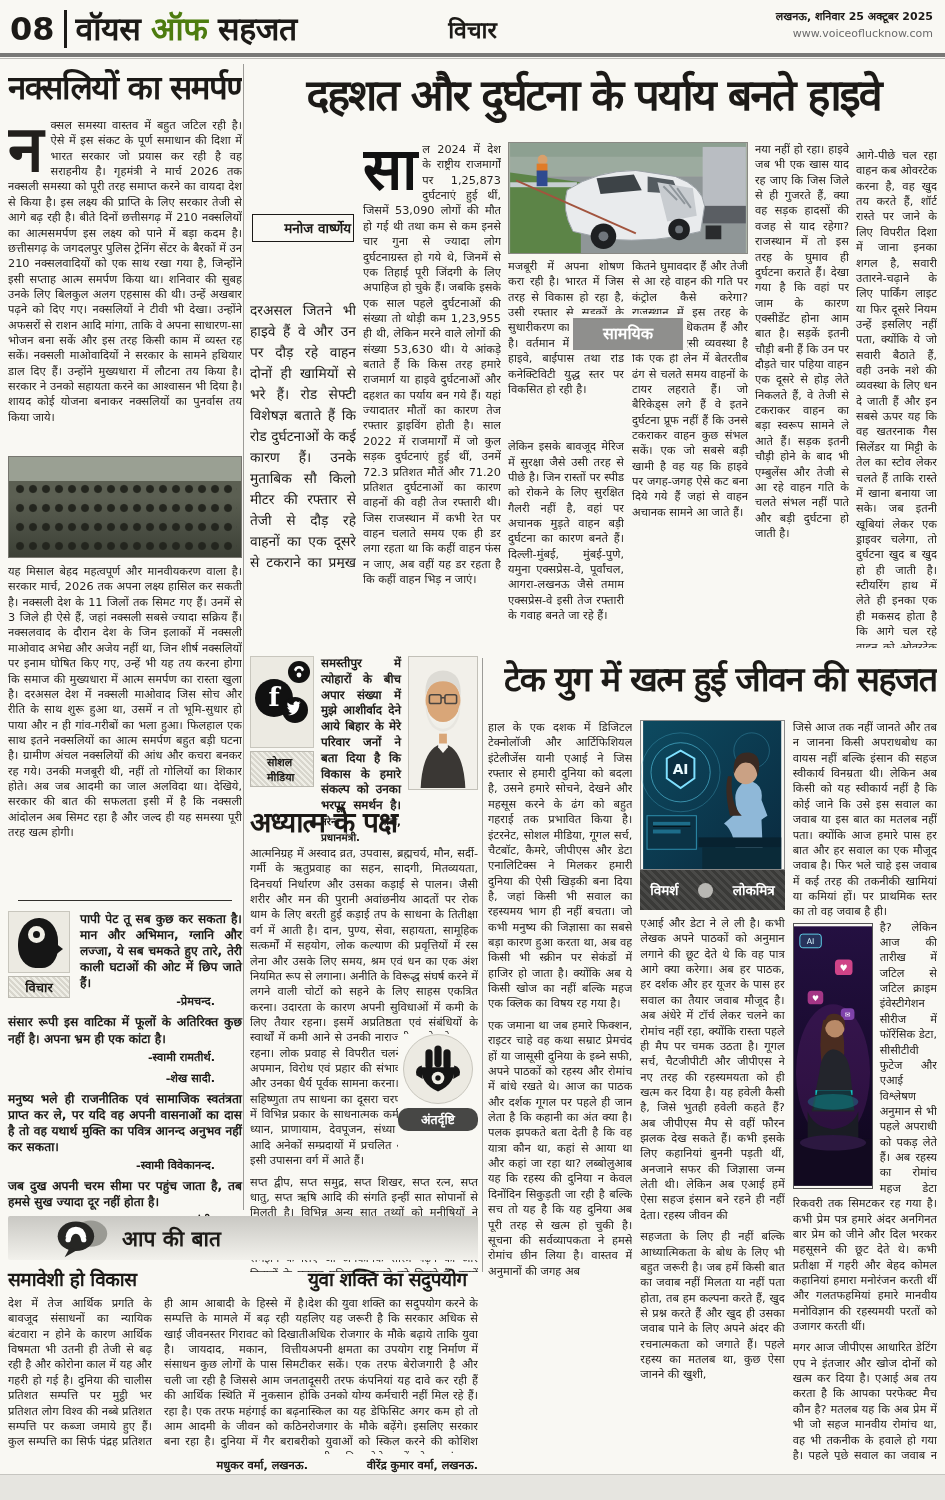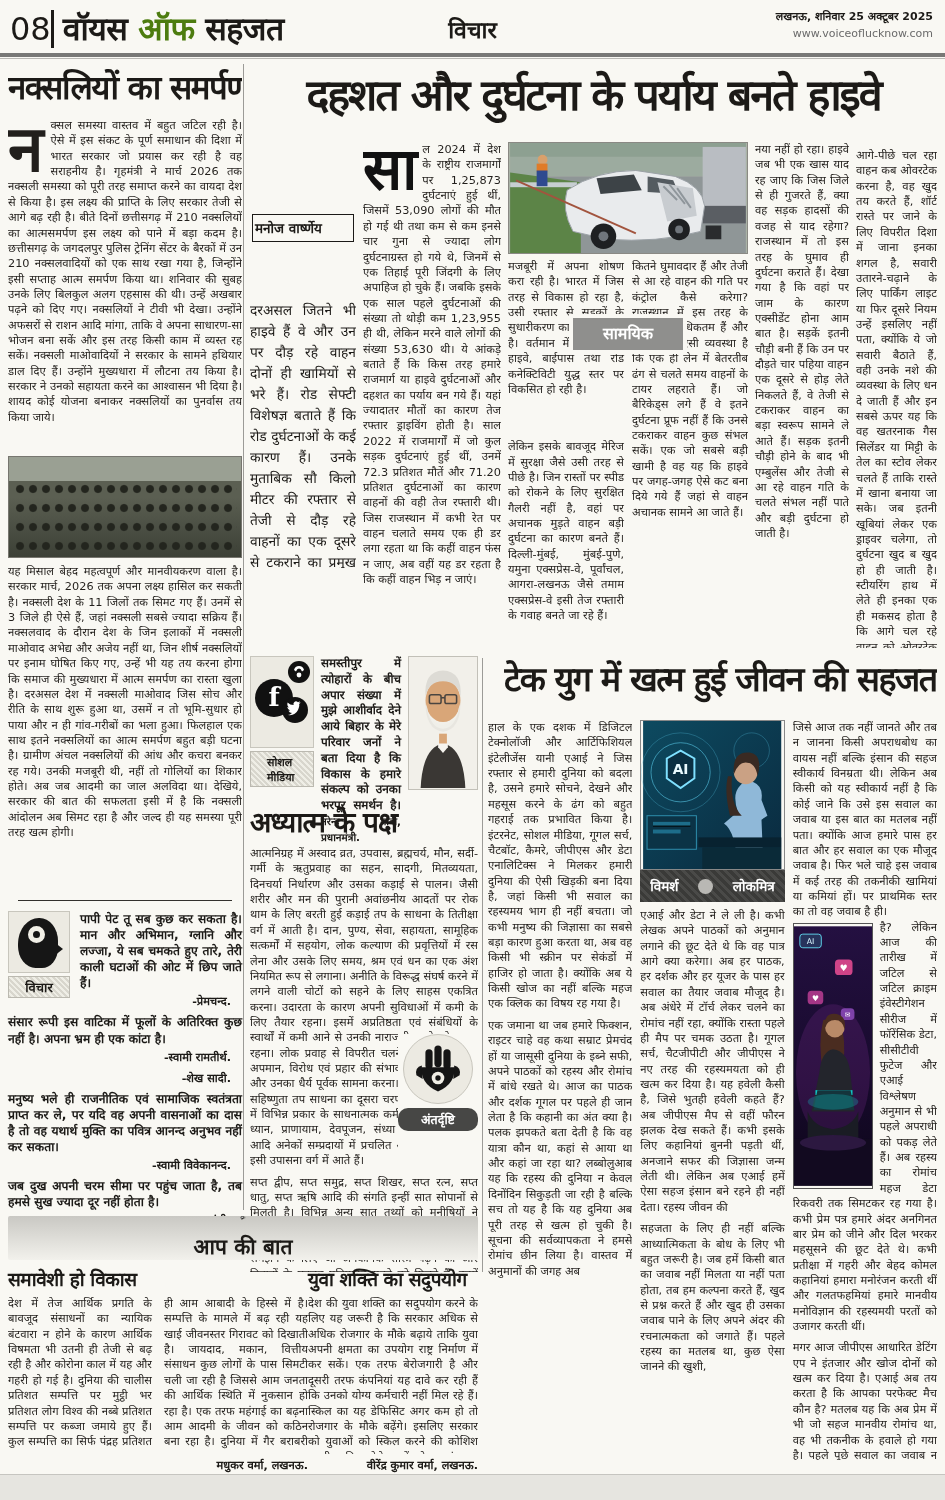--- a/index.html
+++ b/index.html
@@ -3,21 +3,21 @@
 <meta charset="utf-8">
 <style>
   * { margin:0; padding:0; box-sizing:border-box; }
   html,body { background:#dddcd8; }
   .page { position:relative; width:945px; height:1500px; margin:0 auto; background:#f9f8f3;
           font-family:"DejaVu Sans", sans-serif; color:#1c1a17; overflow:hidden; }
 
   
   .hdr { position:absolute; top:0; left:0; right:0; height:52px; }
   .mast { position:absolute; left:10px; top:6px; display:flex; align-items:baseline; }
-  .pageno { font-size:32px; font-weight:normal; border-right:3px solid #1c1a17; }
+  .pageno { font-size:32px; font-weight:bold; padding-right:9px; border-right:3px solid #1c1a17; }
   .mast-title { font-size:32px; font-weight:bold; padding-left:9px; letter-spacing:-0.5px; }
   .mast-title .gray { color:#4d7c0f; }
   .section-label { position:absolute; left:50%; top:13px; transform:translateX(-50%);
                    font-size:23px; font-weight:bold; }
   .dateline { position:absolute; right:12px; top:9px; text-align:right; font-size:11px; font-weight:bold; line-height:1.5; }
   .dateline .site { font-weight:normal; color:#6a6a6a; }
   .hdr-rule { position:absolute; top:53px; left:0; right:0; height:6px;
               border-top:4px solid #787876; border-bottom:1px solid #b9b8b4; }
 
   
@@ -45,29 +45,29 @@
   .thought-icon { position:relative; width:62px; height:62px; background:#eceae2; border:1px solid #c8c6bd; }
   .head-blob { position:absolute; left:9px; top:6px; width:40px; height:50px; background:#161616;
                border-radius:52% 46% 40% 44%; }
   .brain-ring { position:absolute; left:19px; top:14px; width:17px; height:17px; border:5px solid #f1efe7; border-radius:50%; }
   .nose { position:absolute; right:6px; top:30px; width:0; height:0;
           border-top:7px solid transparent; border-bottom:7px solid transparent; border-left:9px solid #161616; }
   .thought-label { margin-top:3px; text-align:center; font-weight:bold; font-size:13px; padding:1px 0;
                    background:repeating-linear-gradient(45deg,#d8d6cd 0 2px,#efeee6 2px 4px); border:1px solid #bbb9b0; }
   .quote { font-size:12.2px; font-weight:bold; line-height:1.32; text-align:justify; }
   .quote + .quote, .q-block { margin-top:6px; }
-  .q-author { text-align:right; font-weight:bold; font-size:11.3px; padding-right:11px; margin-top:2px; }
+  .q-author { text-align:right; font-weight:bold; font-size:11.3px; padding-right:27px; margin-top:2px; }
 
   
   .main-art { position:absolute; left:250px; top:62px; width:687px; }
   .main-hl { font-size:43px; font-weight:bold; text-align:center; white-space:nowrap;
              letter-spacing:-2px; overflow:hidden; height:74px; line-height:1.55; }
   .main-cols { display:flex; gap:7px; margin-top:6px; height:506px; }
   .mc1 { flex:0 0 106px; }
-  .byline-box { margin:72px 2px 0 2px; border:1.5px solid #1c1a17; text-align:left;
+  .byline-box { margin:72px 2px 0 2px; border:1.5px solid #1c1a17; text-align:right;
                 font-weight:bold; font-size:13.5px; padding:4px 2px; }
   .intro { margin-top:58px; font-size:13.8px; line-height:1.52; text-align:justify; height:268px; overflow:hidden; }
   .mc2 { flex:0 0 138px; }
   .dropcap2 { float:left; font-weight:bold; font-size:58px; line-height:0.8; padding:4px 5px 0 0; color:#111; }
   .mc34 { flex:0 0 240px; position:relative; }
   .crash { width:240px; height:112px; border:1px solid #8a8984; background:#aab3a6; display:block; }
   .photo-cols { display:flex; gap:8px; margin-top:5px; height:384px; overflow:hidden; }
   .photo-cols > div { flex:1; }
   .tag-box { position:absolute; left:50%; transform:translateX(-50%); top:176px; width:110px; height:32px;
              background:#8f8f8d; color:#fff; font-weight:bold; font-size:16px; text-align:center;
@@ -97,31 +97,31 @@
   .insight-pill { margin-top:4px; background:#474745; color:#fff; font-weight:bold; font-size:12.5px;
                   border-radius:10px; padding:3px 0; }
 
   
   .tech { position:absolute; left:488px; top:654px; width:449px; }
   .tech-hl { font-size:34px; font-weight:bold; text-align:center; white-space:nowrap;
              letter-spacing:-1.5px; overflow:hidden; height:56px; line-height:1.5;margin-left:16px; }
   .tech-cols { display:flex; gap:8px; margin-top:10px; height:740px; }
   .tc { flex:1; }
   .ai-img { width:100%; height:150px; border:1px solid #888; display:block; }
-  .tag-bar { display:flex; align-items:center; justify-content:space-around; height:32px; margin-bottom:6px;
+  .tag-bar { display:flex; align-items:center; justify-content:space-around; height:40px; margin-bottom:6px;
              background:repeating-linear-gradient(45deg,#3a3a38 0 3px,#4a4a48 3px 6px); color:#fff;
              font-weight:bold; font-size:13.5px; }
   .tag-dot { width:15px; height:15px; border-radius:50%; background:#b9b8b4; }
   .neon-img { float:left; width:80px; height:266px; margin:3px 7px 2px 0; border:1px solid #555; }
   .bt + .bt { margin-top:6px; }
 
   
   .letters { position:absolute; left:8px; top:1216px; width:470px; }
   .letters-bar { height:44px; background:linear-gradient(#c9c8c3,#f2f1ec); display:flex; align-items:center;
-                 gap:12px; border-radius:2px;flex-direction:column; }
+                 gap:12px; padding-left:46px; border-radius:2px; }
   .letters-title { font-size:21px; font-weight:bold; }
   .letters-row { display:flex; margin-top:6px; }
   .letter1 { flex:0 0 300px; }
   .letter2 { flex:1; }
   .letter-h { font-size:19px; font-weight:bold; letter-spacing:-0.5px; margin-bottom:4px; }
   .l-body { height:158px; overflow:hidden; }
   .two-col { column-count:2; column-gap:12px; }
   .l-sign { text-align:right; font-weight:bold; font-size:11.3px; margin-top:3px; }
 
   .footer-band { position:absolute; left:0; right:0; top:1474px; height:26px;

